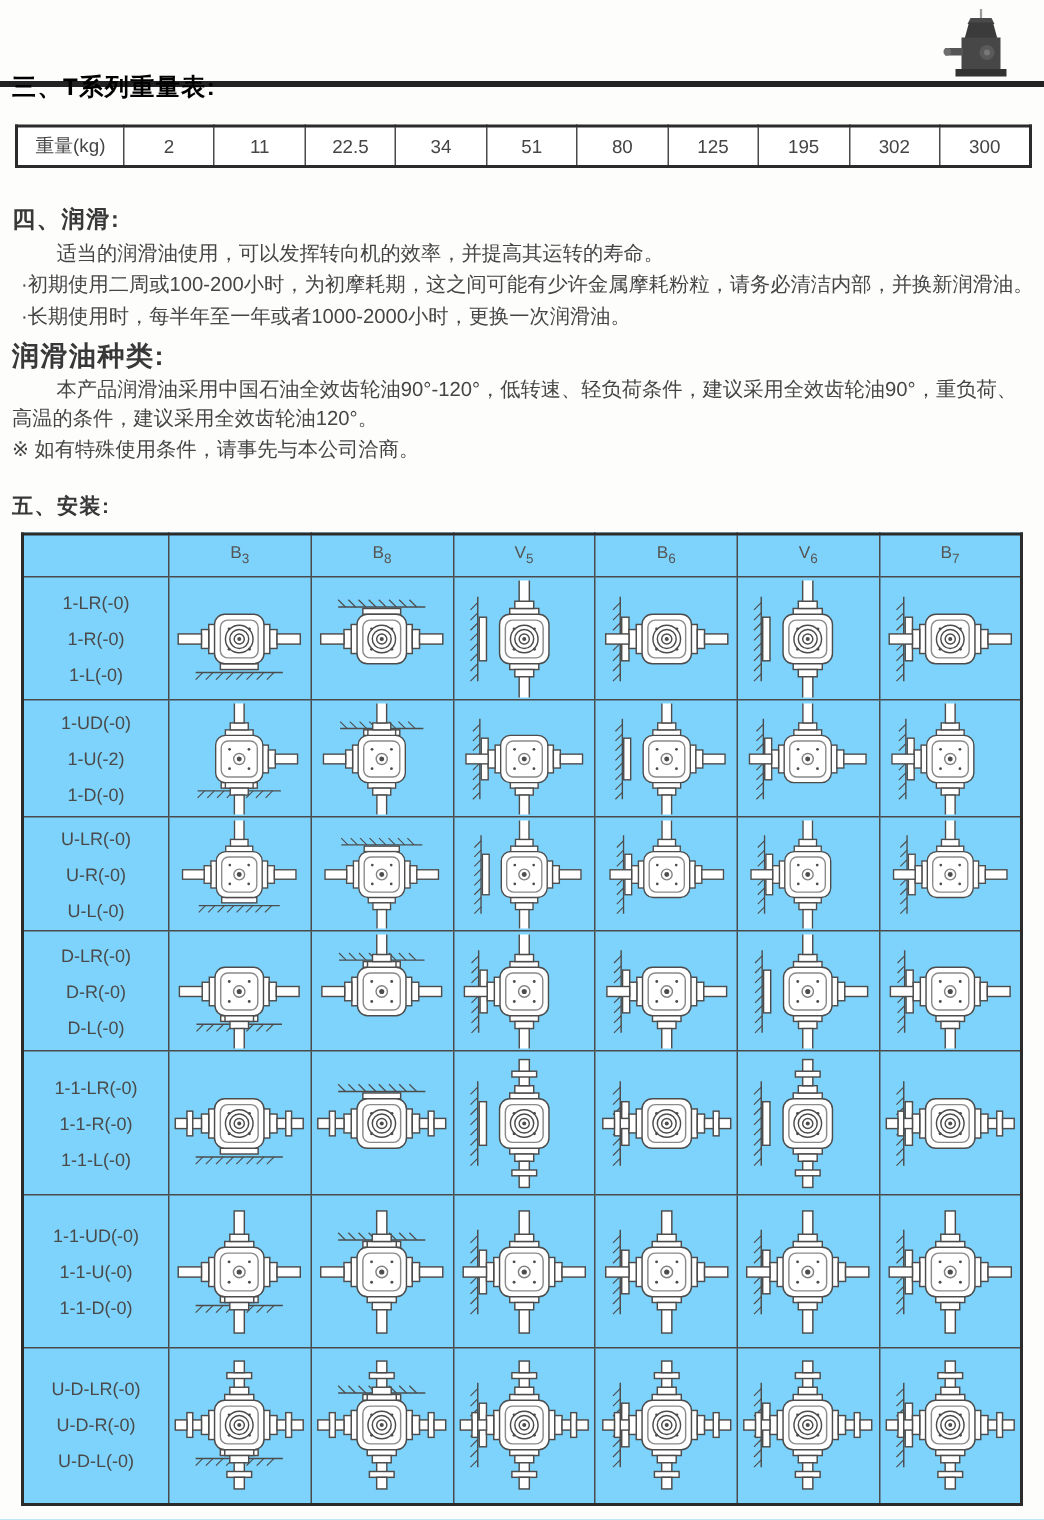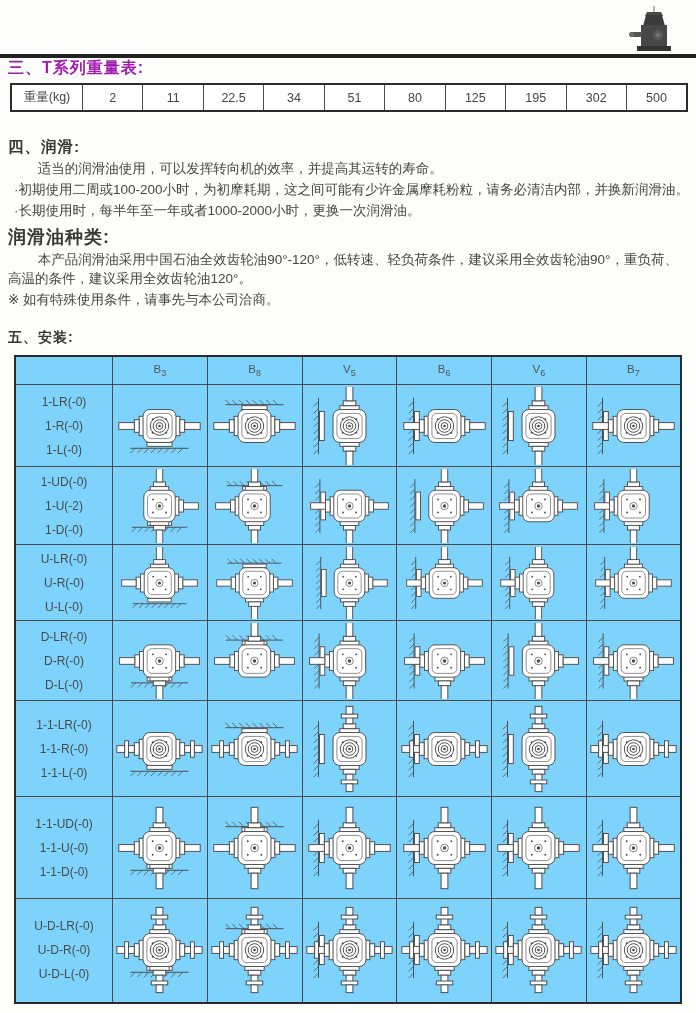--- a/index.html
+++ b/index.html
@@ -1,20 +1,20 @@
 <!DOCTYPE html>
 <html><head>
 <meta charset="utf-8">
 <style>
   html,body{margin:0;padding:0;}
   body{width:696px;height:1013px;position:relative;background:#fdfdfc;
        font-family:"Liberation Sans","DejaVu Sans",sans-serif;color:#3e3e3e;overflow:hidden;}
   .rule-top{position:absolute;left:0;top:54px;width:696px;height:4px;background:#222;}
   .logo{position:absolute;right:20px;top:6px;width:48px;height:48px;}
-  .h-weights{position:absolute;left:8px;top:58px;font-size:16px;font-weight:600;color:#a21caf;letter-spacing:1px;}
+  .h-weights{position:absolute;left:8px;top:48px;font-size:16px;font-weight:600;color:#000000;letter-spacing:1px;}
   table{border-collapse:collapse;table-layout:fixed;}
   .wtable{position:absolute;left:10px;top:83px;width:678px;border:2px solid #2b2b2b;background:#fff;}
   .wtable td,.wtable th{border:1px solid #4a4a4a;height:25px;text-align:center;
        font-size:12.5px;font-weight:400;color:#454545;padding:0;}
   .wtable .rowhead{width:70px;}
   sub{font-size:9px;}
   .flow{position:absolute;left:8px;top:137px;width:682px;font-size:13.5px;line-height:19px;color:#454545;}
   .flow h2{font-size:15.5px;font-weight:600;color:#383838;margin:0 0 3px 0;letter-spacing:1px;}
   .flow p{margin:0 0 2px 0;}
   .p-intro{text-indent:2.2em;}
@@ -57,21 +57,21 @@
       <td class="rowhead">重量(kg)</td>
     <td>2</td>
         <td>11</td>
         <td>22.5</td>
         <td>34</td>
         <td>51</td>
         <td>80</td>
         <td>125</td>
         <td>195</td>
         <td>302</td>
-        <td>500</td>
+        <td>300</td>
       </tr>
   </tbody>
 </table>
 
 <div class="flow">
   <h2>四、润滑:</h2>
   <p class="p-intro">适当的润滑油使用，可以发挥转向机的效率，并提高其运转的寿命。</p>
   <div id="bullets">
       <p class="p-bullet">·初期使用二周或100-200小时，为初摩耗期，这之间可能有少许金属摩耗粉粒，请务必清洁内部，并换新润滑油。</p>
       <p class="p-bullet">·长期使用时，每半年至一年或者1000-2000小时，更换一次润滑油。</p>

